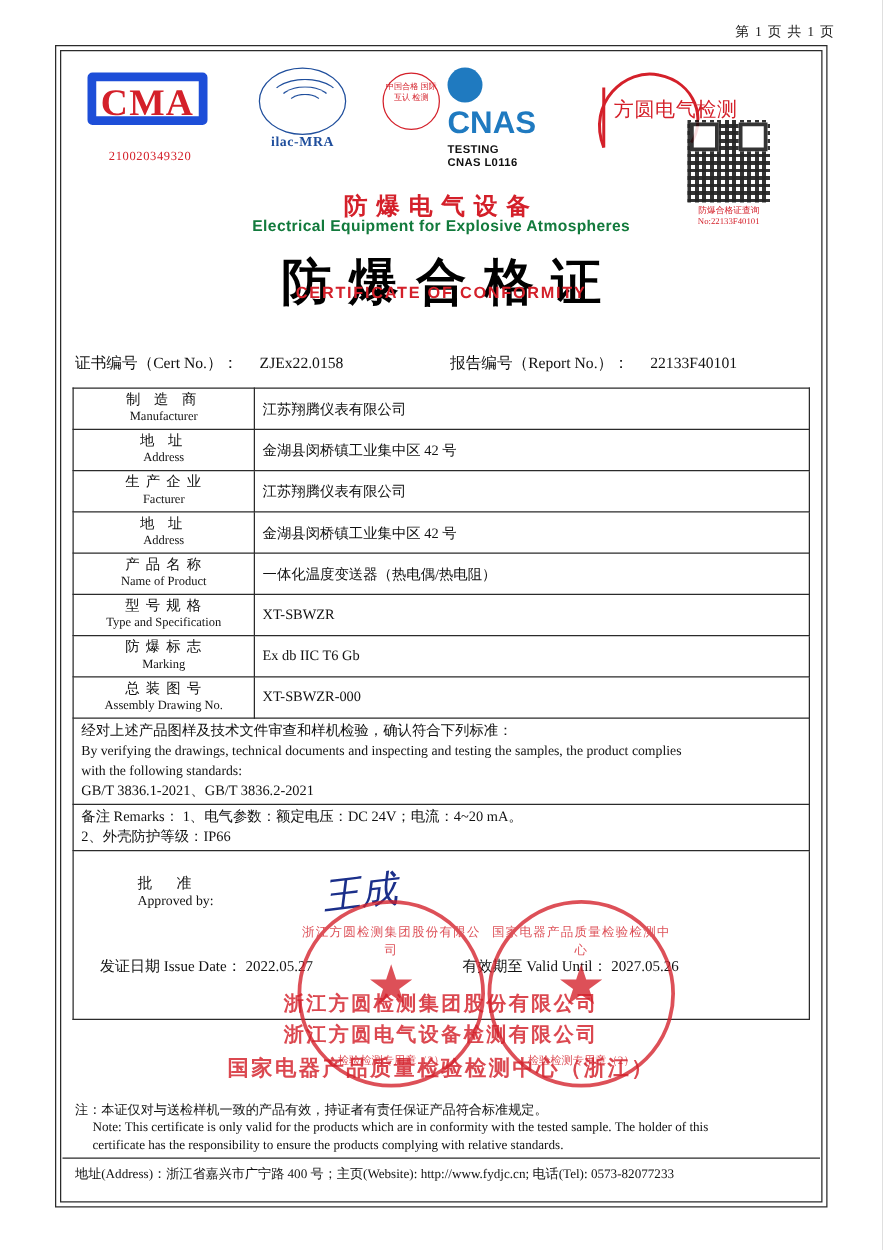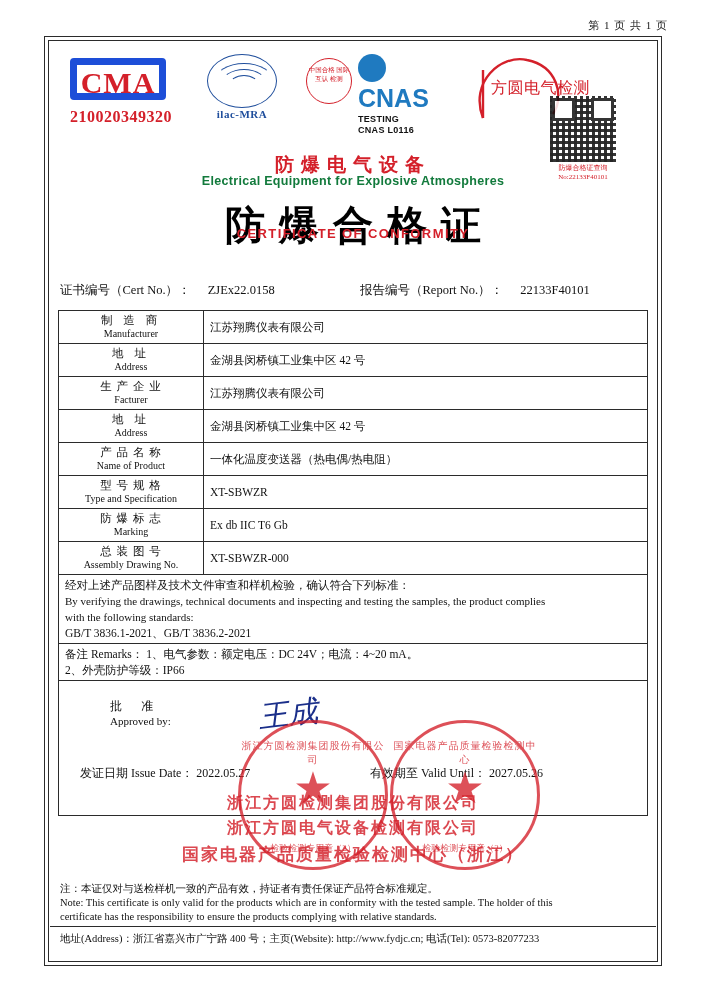--- a/index.html
+++ b/index.html
@@ -70,25 +70,24 @@
   }
   .cma-text {
     font-family: "Liberation Serif", serif;
     font-weight: bold;
     font-size: 30px;
     color: #d4202a;
     line-height: 36px;
     letter-spacing: 1px;
   }
   .cma-num {
-    font-size: 16px;
-    color: #d4202a;
-    margin-top: 8px;
+    font-size: 10px;
+    color: #d4202a;
+    margin-top: 20px;
     letter-spacing: 0.5px;
-    font-weight: bold;
   }
   .ilac {
     position: absolute;
     left: 140px;
     top: 2px;
     width: 92px;
     text-align: center;
   }
   .ilac-circle {
     width: 70px;
@@ -410,21 +409,21 @@
   
   .notes {
     position: absolute;
     left: 60px;
     top: 882px;
     width: 584px;
     font-size: 10.5px;
     line-height: 14px;
     color: #111;
   }
-  .notes .en { font-size: 10.5px; }
+  .notes .en { font-size: 10.5px; margin-left: 14px; }
   .footline {
     position: absolute;
     left: 50px;
     right: 50px;
     top: 926px;
     border-top: 0.8px solid #2b2b2b;
   }
   .footer {
     position: absolute;
     left: 60px;

